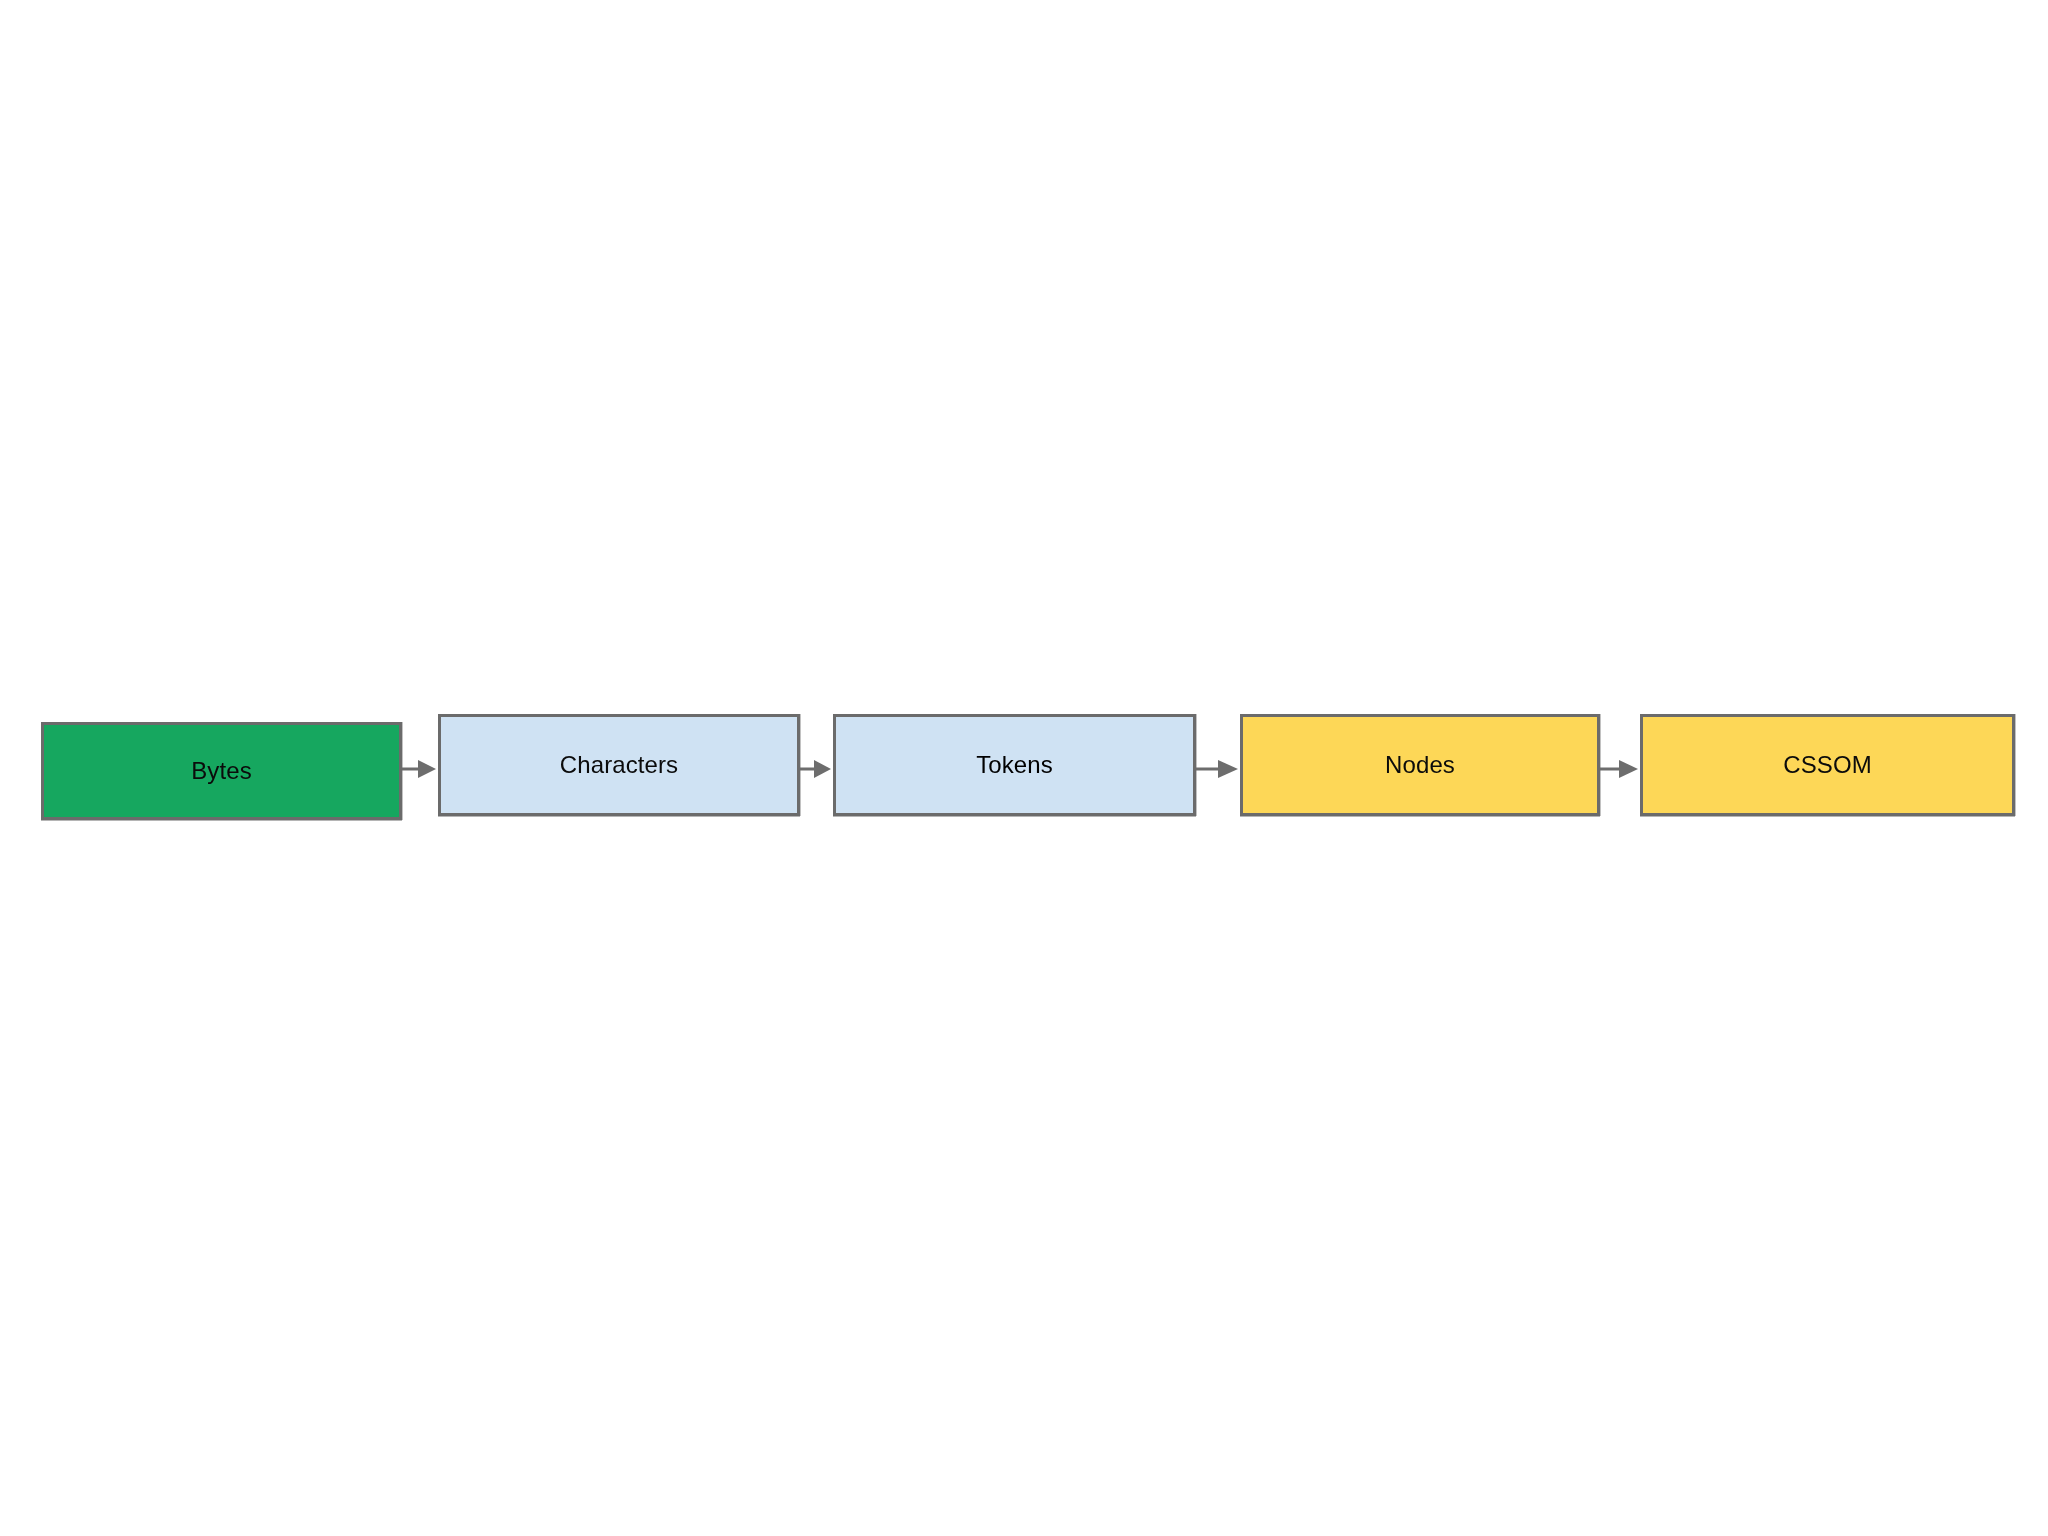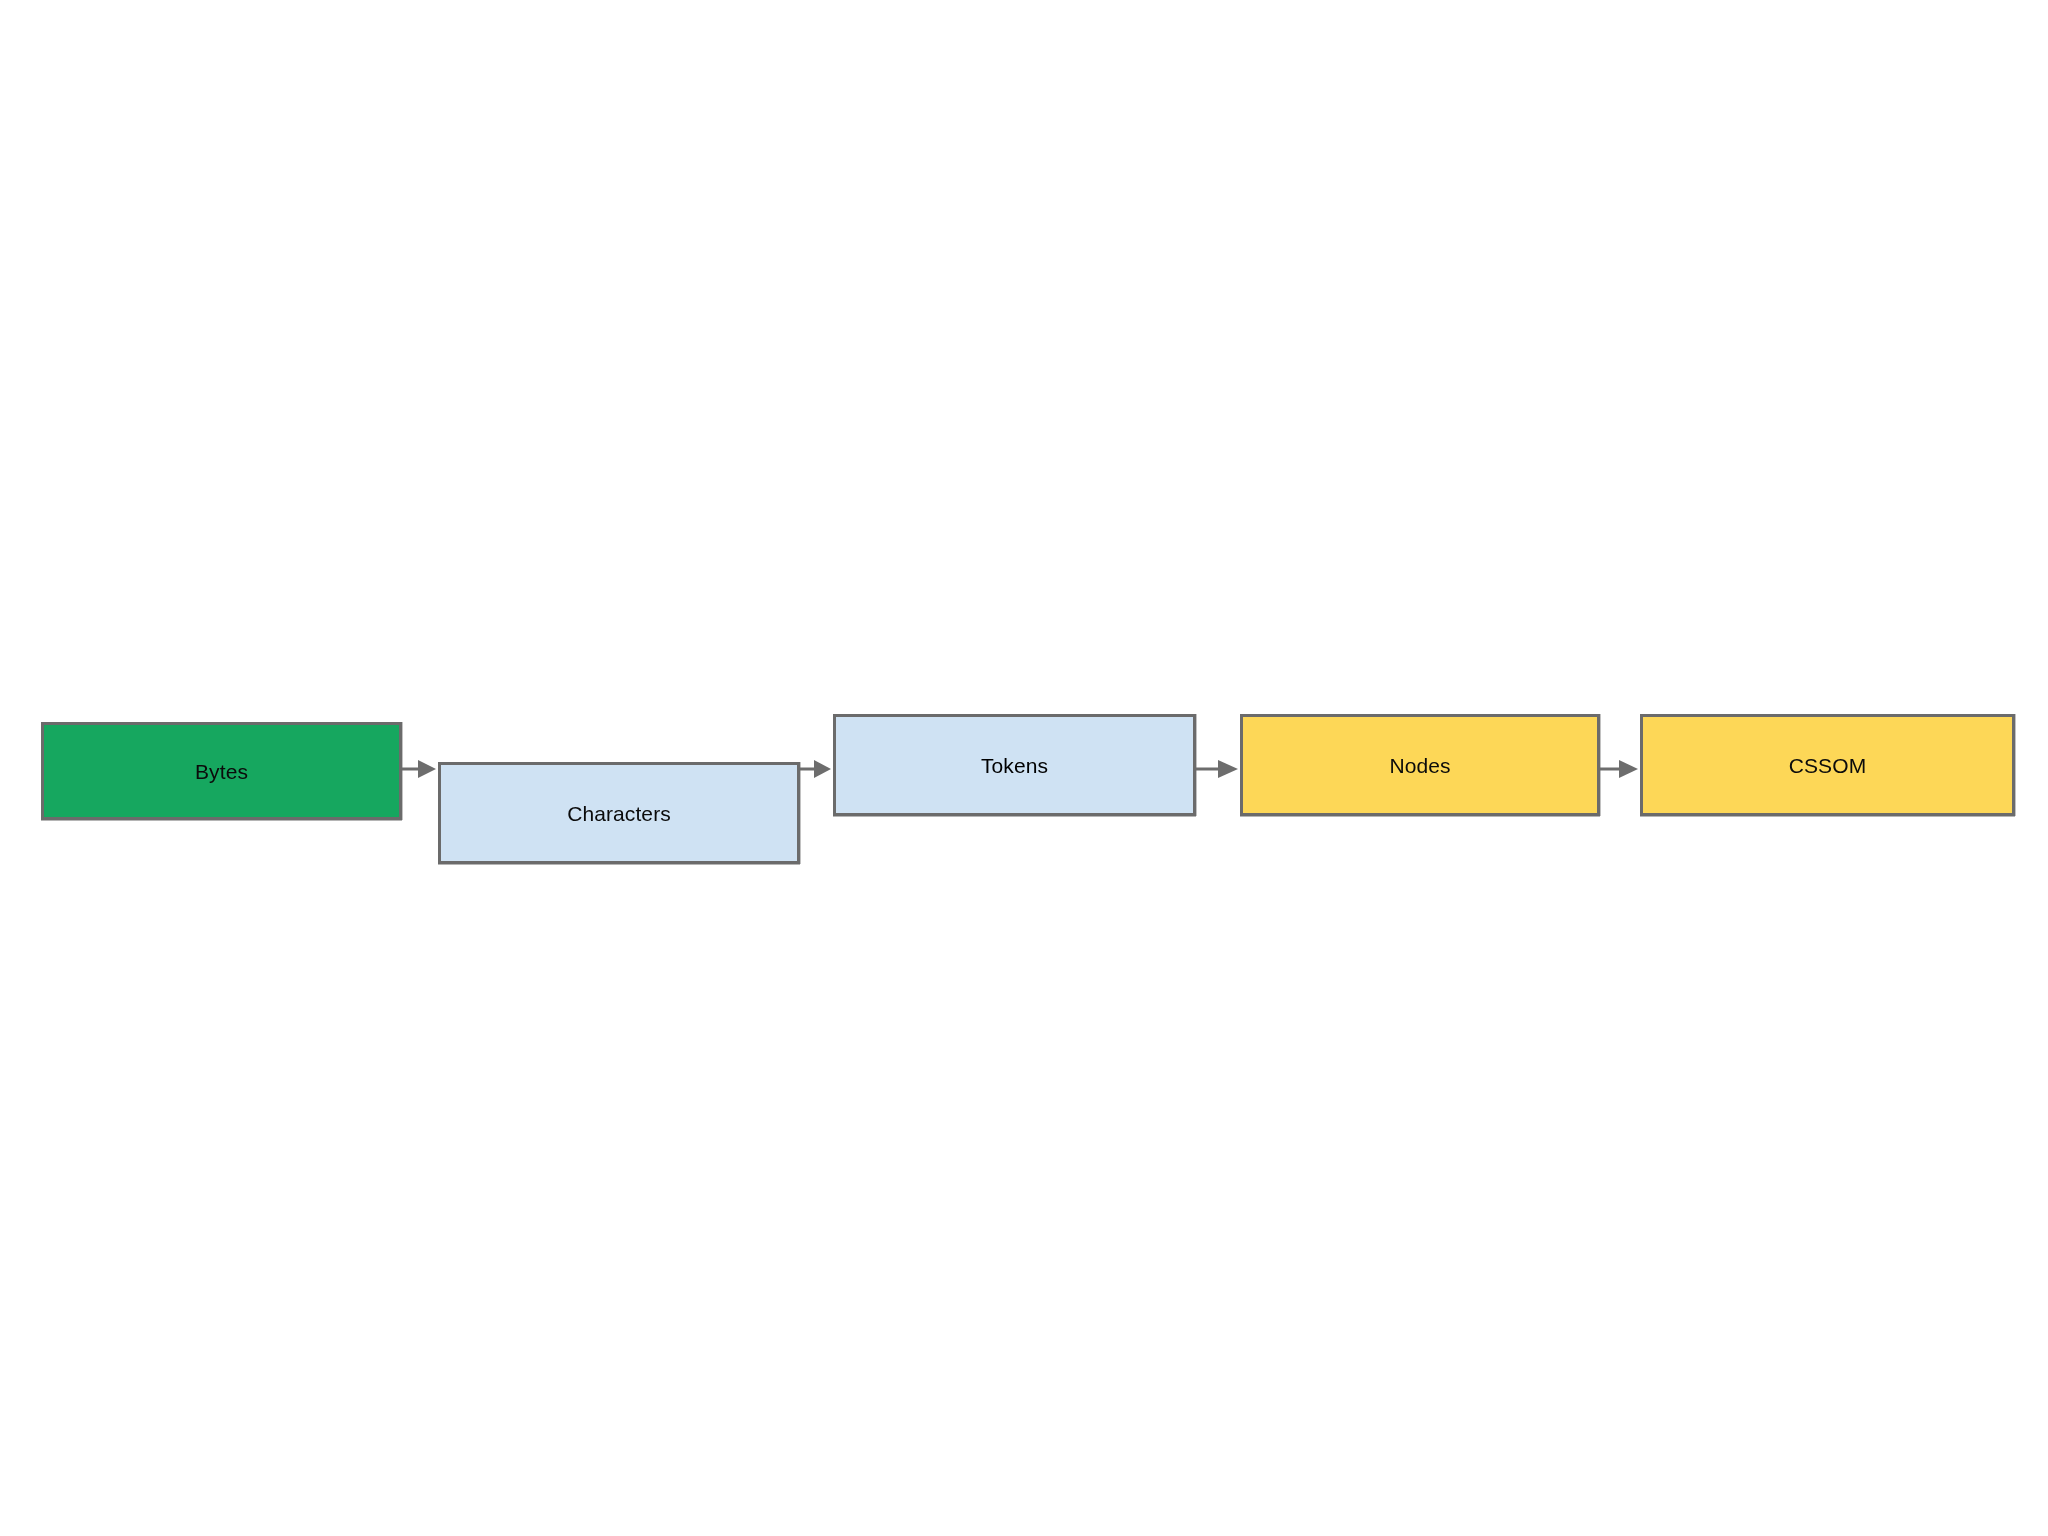--- a/index.html
+++ b/index.html
@@ -40,21 +40,21 @@
     border-right-color: #646464;
     border-bottom-color: #646464;
     display: flex;
     align-items: center;
     justify-content: center;
     box-shadow: 0 1px 0 0 rgba(120,120,120,0.55),
                 1px 0 0 0 rgba(120,120,120,0.45);
   }
 
   .node-label {
-    font-size: 21px;
+    font-size: 24px;
     line-height: 1;
     color: #0b0b0b;
     letter-spacing: 0.1px;
     white-space: nowrap;
     font-weight: 400;
   }
 
   
   .connector {
     position: absolute;
@@ -78,21 +78,21 @@
       <span class="node-label" style="color: rgb(11, 11, 11);">Bytes</span>
     </div>
 
     <div class="connector" id="conn-0" style="left: 402px; top: 756px; width: 36px;">
       <svg width="100%" height="26" viewBox="0 0 36 26" preserveAspectRatio="none">
         <line x1="0" y1="13" x2="22" y2="13" stroke="#6d6d6d" stroke-width="3"></line>
         <polygon points="16,4 34,13 16,22" fill="#6d6d6d"></polygon>
       </svg>
     </div>
 
-    <div class="node-box" id="node-1" style="left: 438px; top: 714px; width: 362px; height: 102px; background: rgb(207, 226, 243); border-color: rgb(107, 107, 107); margin-top: 48px;">
+    <div class="node-box" id="node-1" style="left: 438px; top: 714px; width: 362px; height: 102px; background: rgb(207, 226, 243); border-color: rgb(107, 107, 107);">
       <span class="node-label" style="color: rgb(11, 11, 11);">Characters</span>
     </div>
 
     <div class="connector" id="conn-1" style="left: 800px; top: 756px; width: 33px;">
       <svg width="100%" height="26" viewBox="0 0 33 26" preserveAspectRatio="none">
         <line x1="0" y1="13" x2="20" y2="13" stroke="#6d6d6d" stroke-width="3"></line>
         <polygon points="14,4 31,13 14,22" fill="#6d6d6d"></polygon>
       </svg>
     </div>
 

